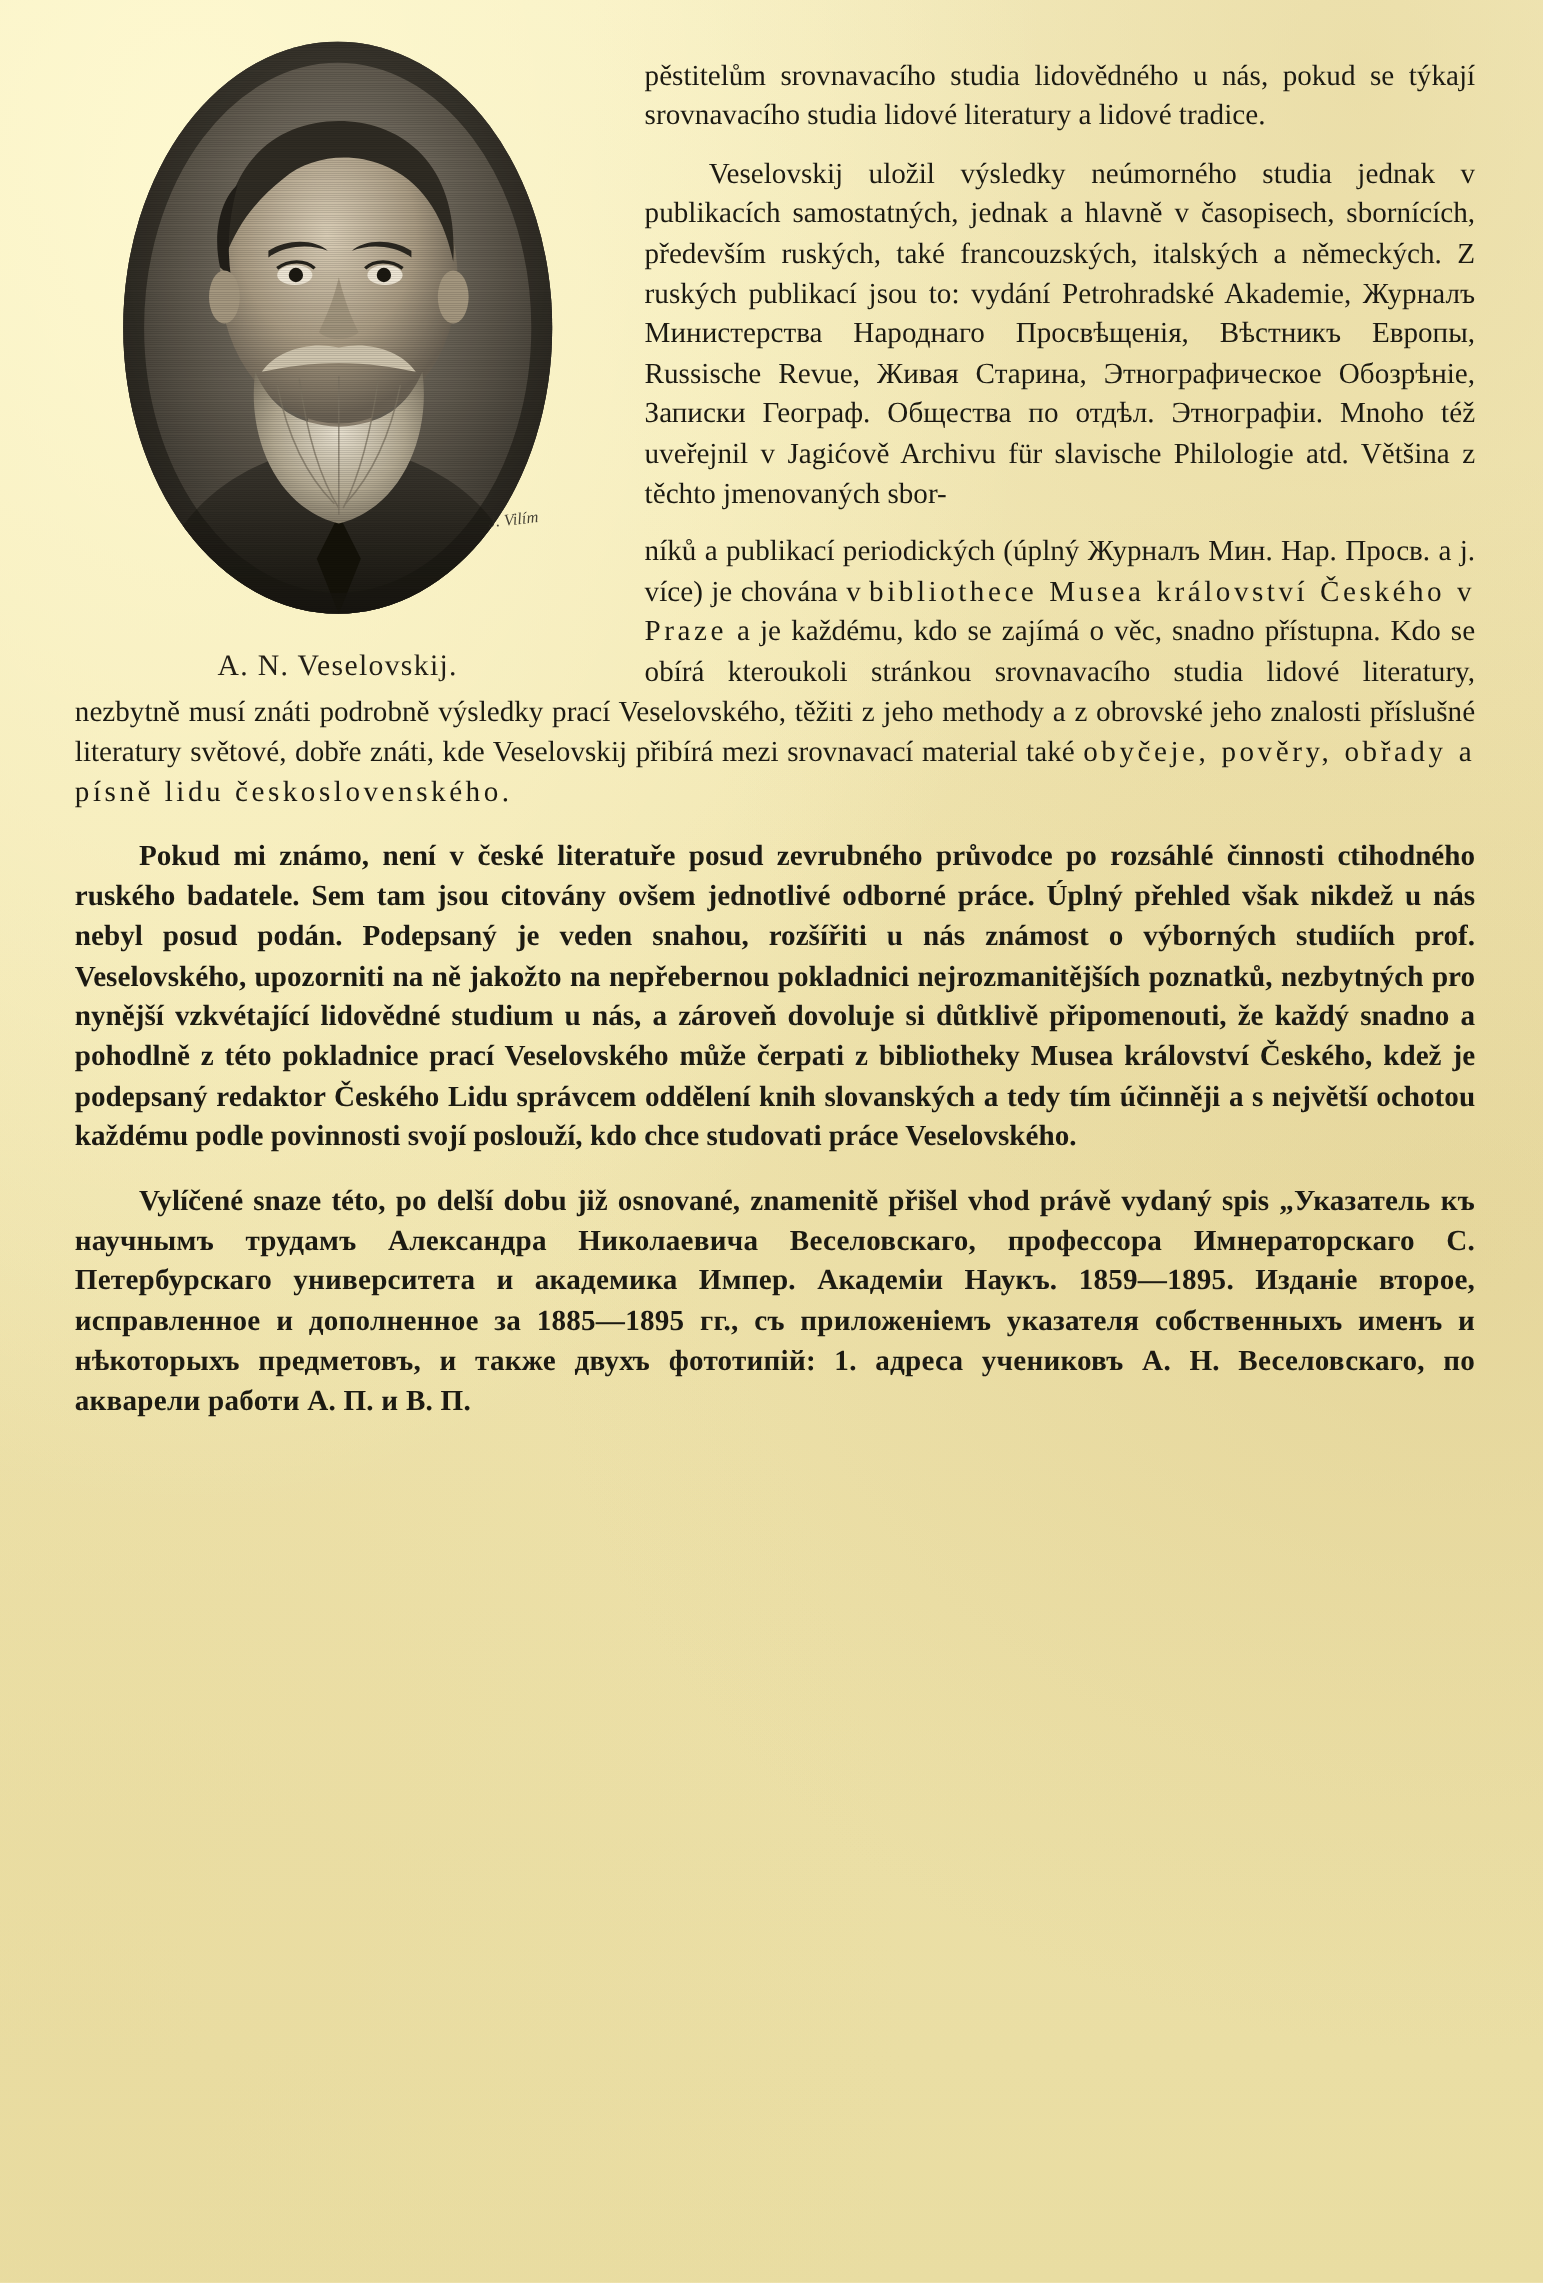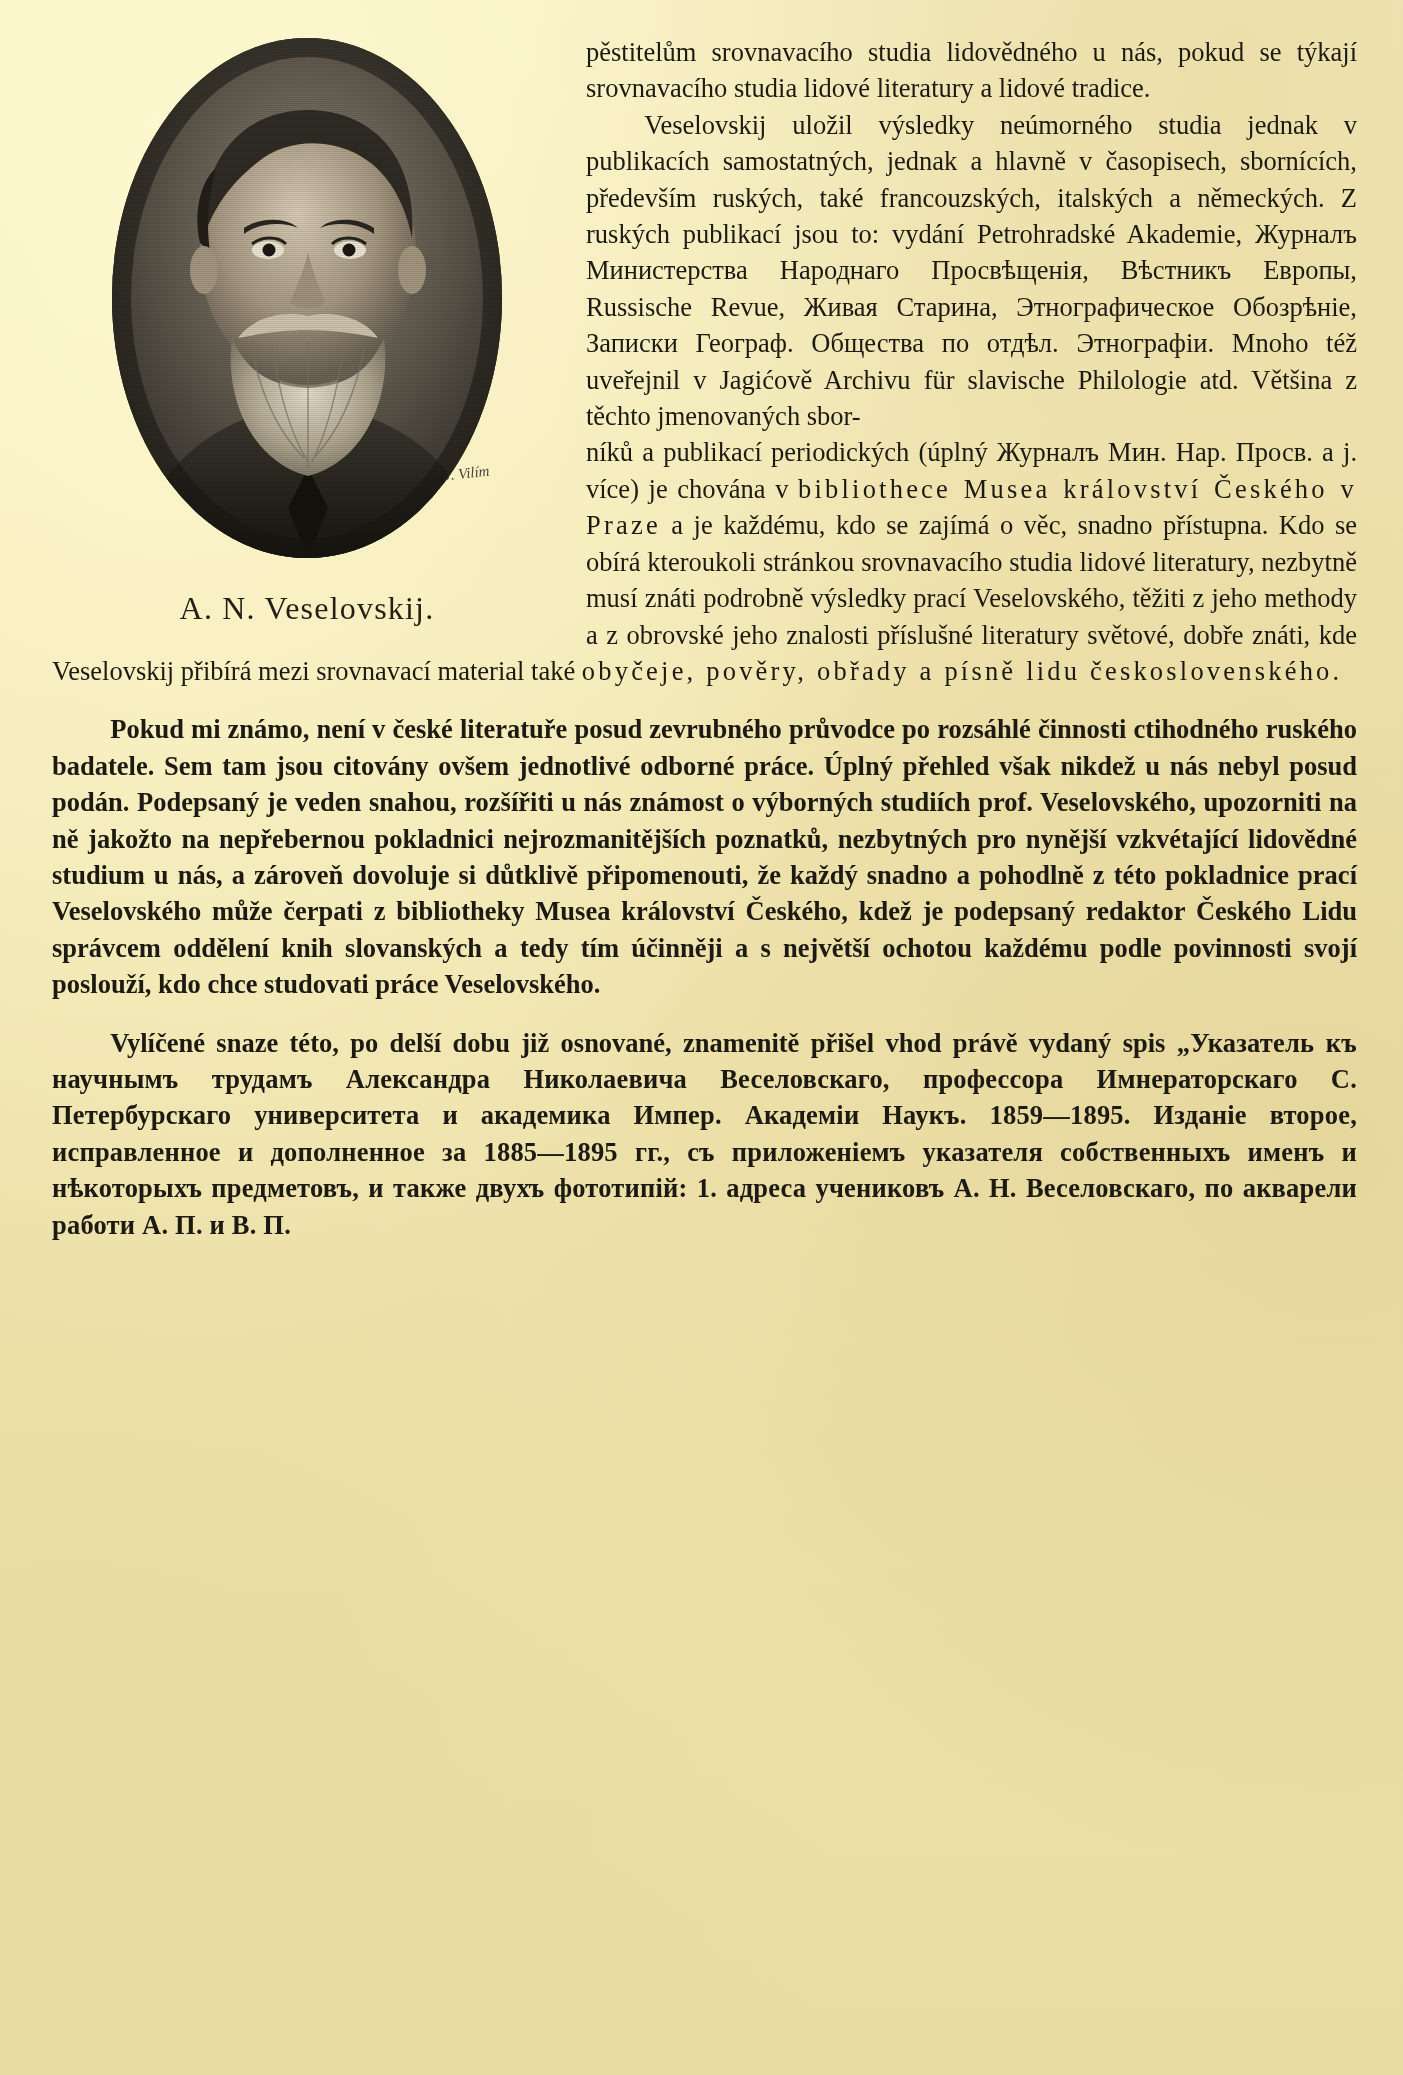--- a/index.html
+++ b/index.html
@@ -68,40 +68,40 @@
     opacity: 0.55;
   }
   .portrait-svg {
     position: absolute;
     inset: 0;
     width: 100%;
     height: 100%;
   }
   .figure-caption {
     text-align: center;
-    font-size: 32px;
+    font-size: 27px;
     letter-spacing: 1.2px;
     margin-top: 12px;
     color: #231f16;
   }
   .signature {
     position: absolute;
     right: 52px;
     bottom: 96px;
     font-family: "Liberation Serif", serif;
     font-style: italic;
     font-size: 15px;
     color: #2a2720;
     transform: rotate(-6deg);
     opacity: 0.85;
   }
 
   
   p {
-    margin: 0;
+    margin: 16px;
     text-align: justify;
     text-justify: inter-word;
     font-size: 26.5px;
     line-height: 36.4px;
     hyphens: manual;
   }
   p + p { margin-top: 0; }
   .indent { text-indent: 2.2em; }
   .sp { letter-spacing: 3.2px; }
   .cyr { font-family: "Liberation Serif", serif; }

